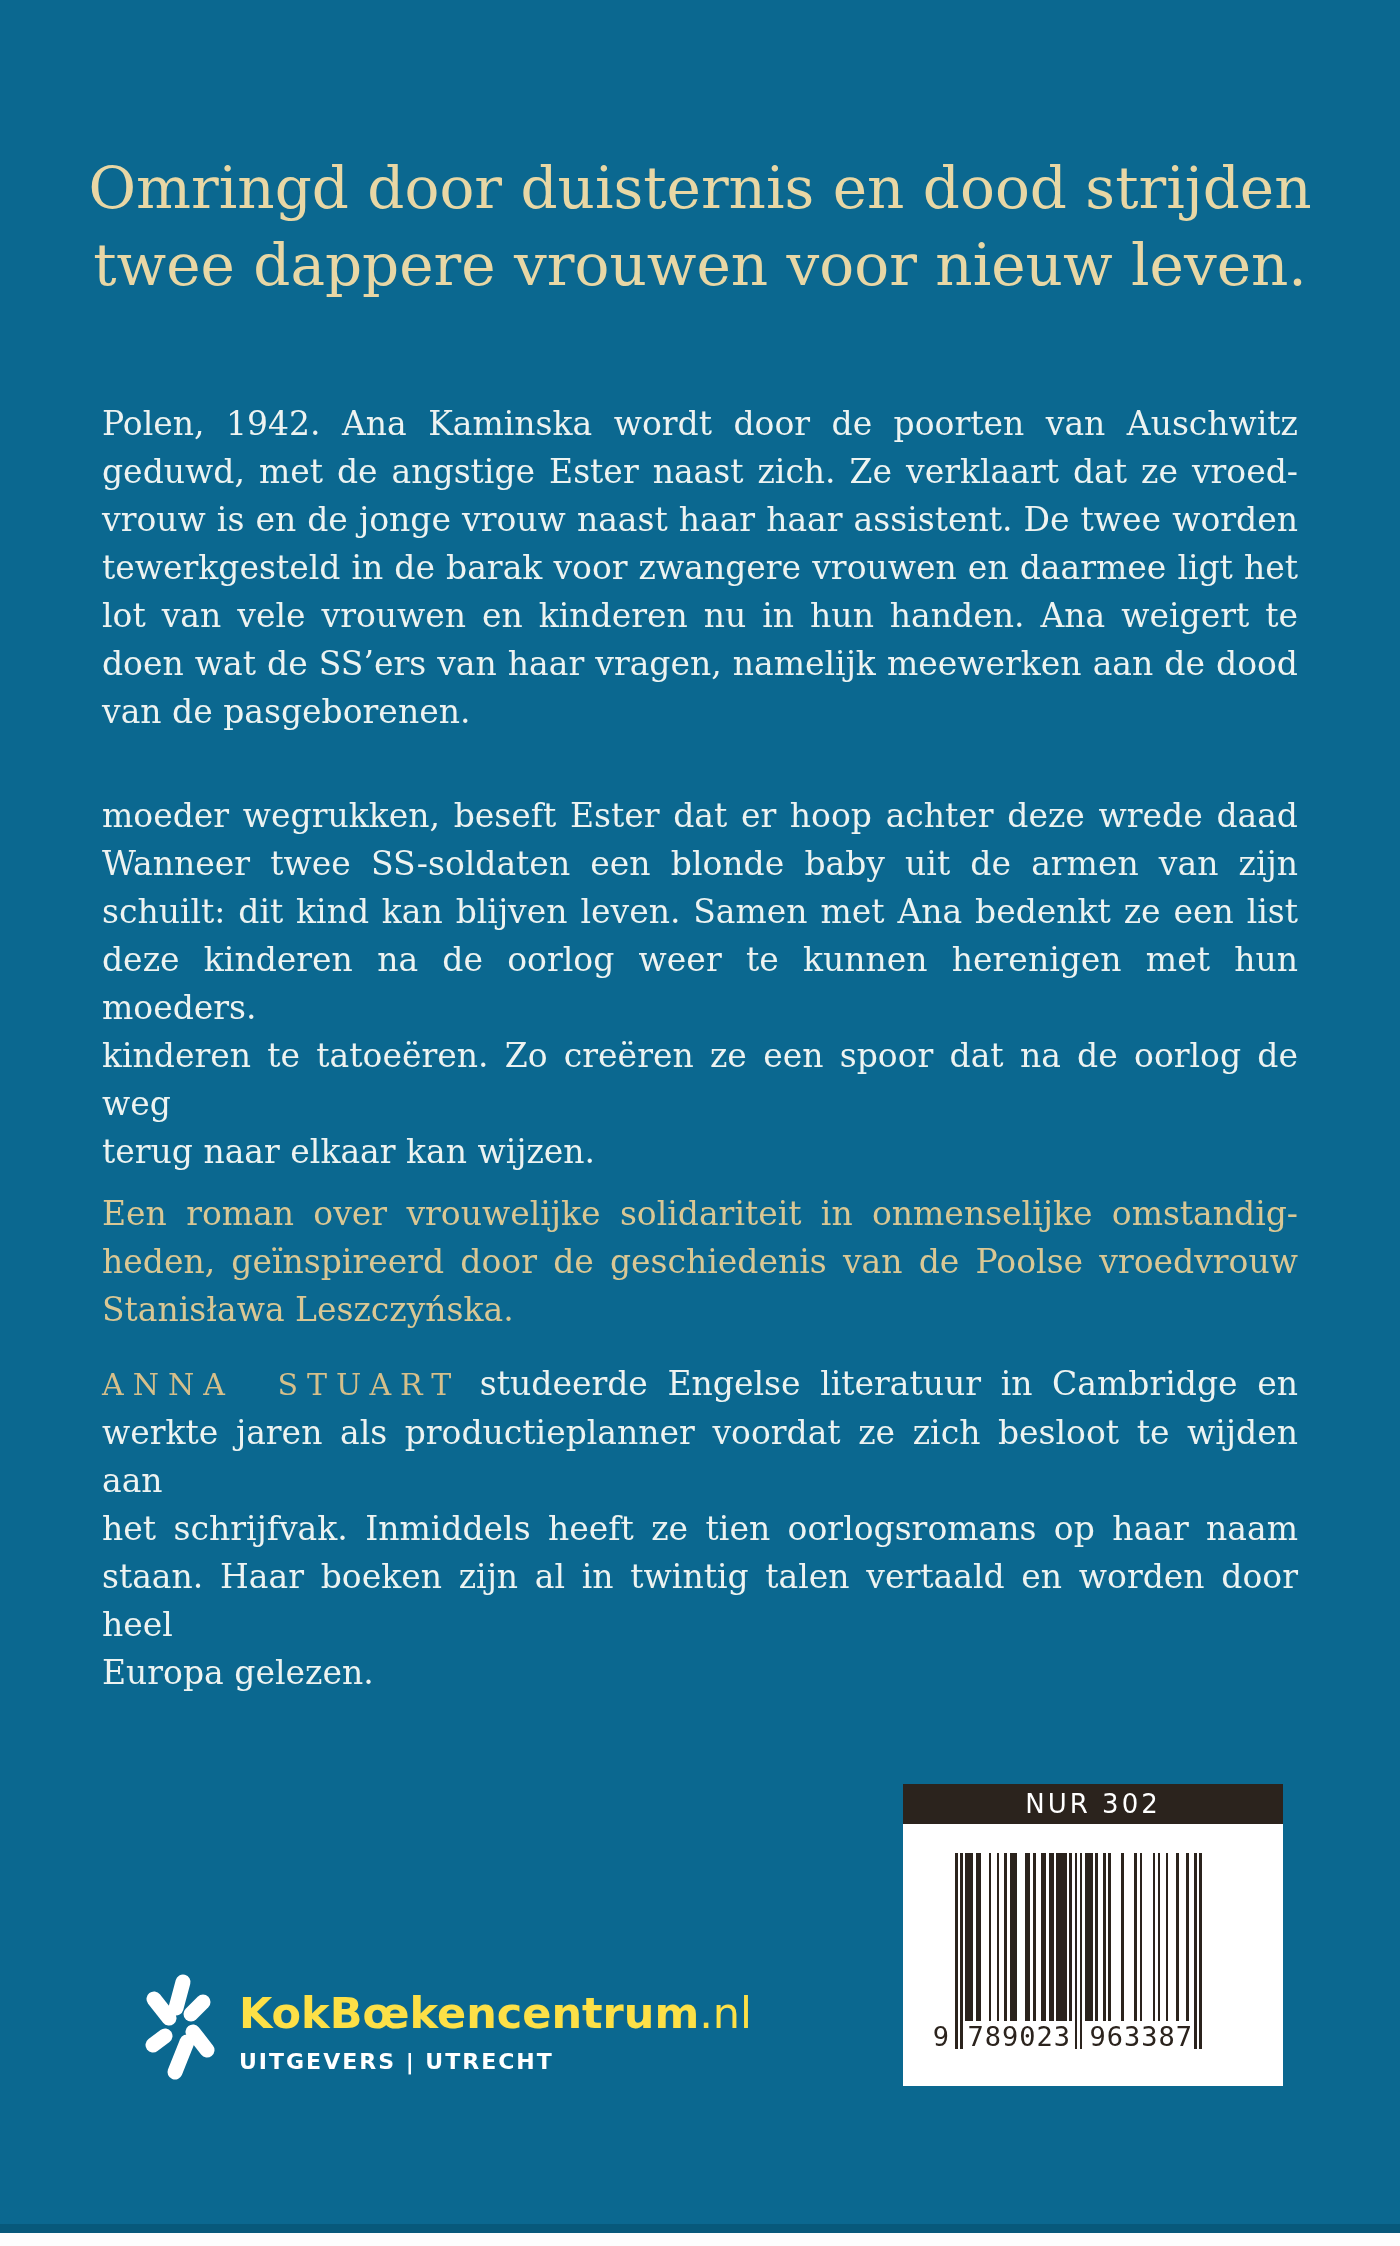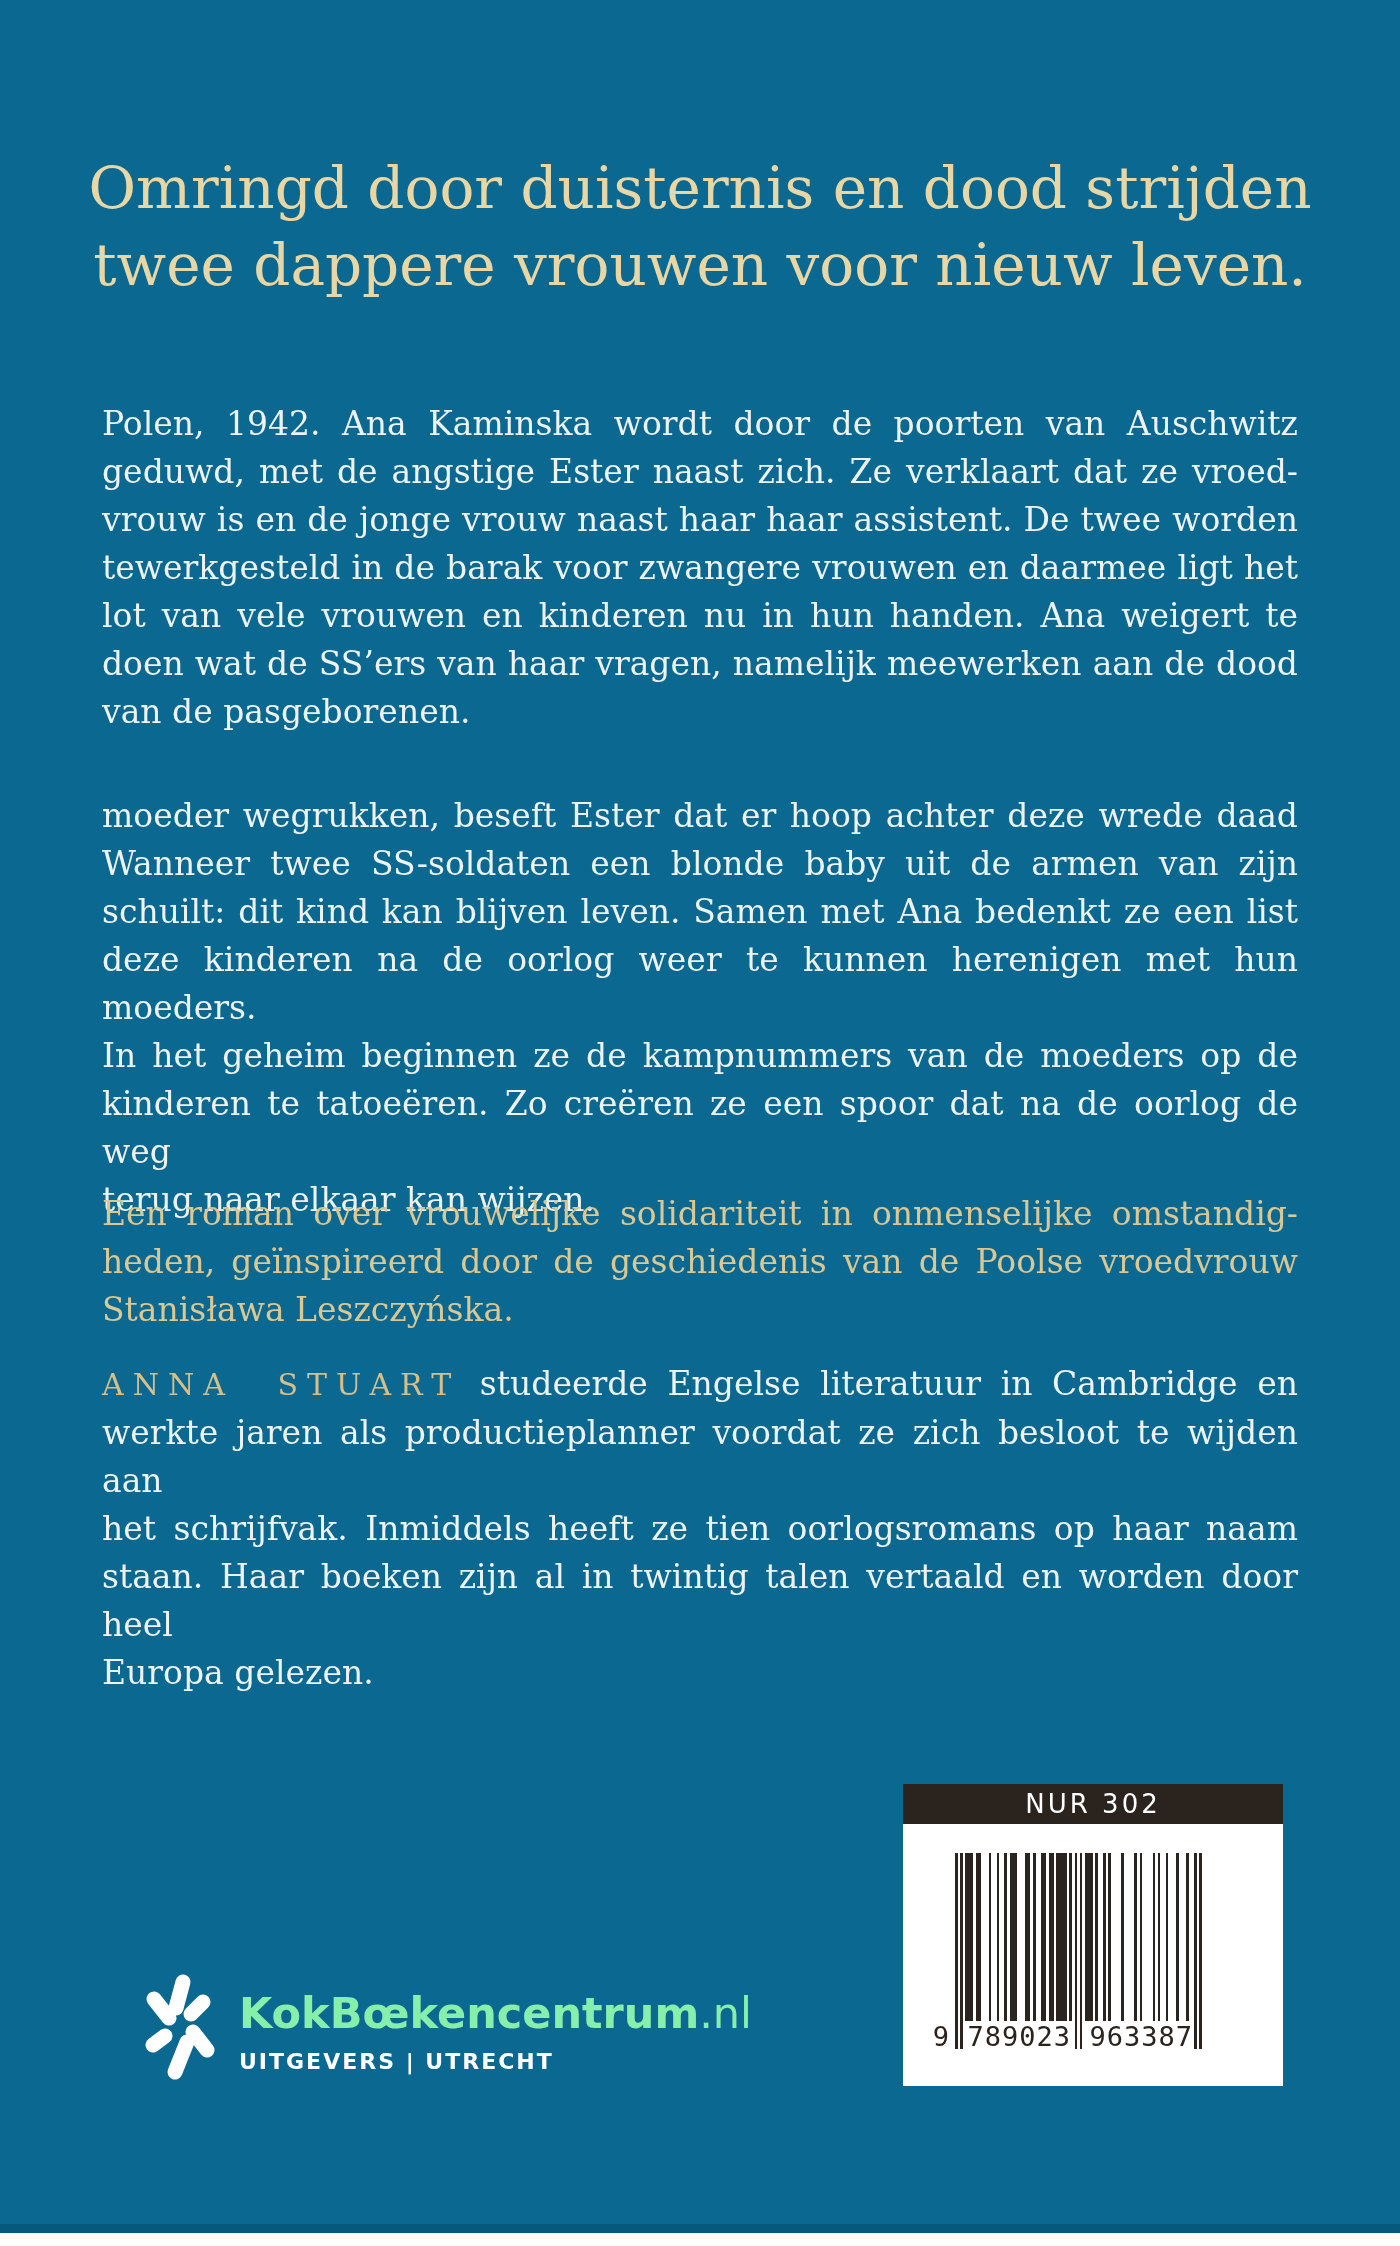--- a/index.html
+++ b/index.html
@@ -21,21 +21,21 @@
   .p1{top:400px;}
   .p2{top:792px;}
   .p3{top:1190px;color:#d9c794;}
   .author{top:1360px;}
   .author-name{color:#d5bf8a;font-size:30px;letter-spacing:9px;word-spacing:16px;}
 
   
   .logo{position:absolute;left:145px;top:1968px;display:flex;align-items:flex-start;}
   .logo-star{width:70px;height:116px;margin-right:24px;}
   .logo-text{display:flex;flex-direction:column;margin-top:22px;}
-  .logo-brand{color:#86efac;font-family:"DejaVu Sans", sans-serif;font-size:43px;
+  .logo-brand{color:#fde047;font-family:"DejaVu Sans", sans-serif;font-size:43px;
               font-weight:bold;line-height:46px;white-space:nowrap;text-align:center;}
   .logo-brand .suffix{font-weight:normal;}
   .logo-tagline{color:#ffffff;font-family:"DejaVu Sans", sans-serif;font-size:22px;
                 font-weight:bold;letter-spacing:2px;margin-top:13px;white-space:nowrap;}
 
   
   .barcode-box{position:absolute;left:903px;top:1784px;width:380px;height:302px;
                background:#ffffff;}
   .barcode-header{position:absolute;left:0;top:0;right:0;height:40px;background:#2b231d;
                   color:#ffffff;font-family:"DejaVu Sans", sans-serif;font-size:26px;
@@ -68,21 +68,20 @@
       <div class="jl">lot van vele vrouwen en kinderen nu in hun handen. Ana weigert te</div>
       <div class="jl">doen wat de SS’ers van haar vragen, namelijk meewerken aan de dood</div>
       <div class="jl last">van de pasgeborenen.</div>
     </div>
 
   <div class="para p2">
       <div class="jl">moeder wegrukken, beseft Ester dat er hoop achter deze wrede daad</div>
       <div class="jl">Wanneer twee SS-soldaten een blonde baby uit de armen van zijn</div>
       <div class="jl">schuilt: dit kind kan blijven leven. Samen met Ana bedenkt ze een list</div>
       <div class="jl">deze kinderen na de oorlog weer te kunnen herenigen met hun moeders.</div>
-      <div class="jl">In het geheim beginnen ze de kampnummers van de moeders op de</div>
       <div class="jl">kinderen te tatoeëren. Zo creëren ze een spoor dat na de oorlog de weg</div>
       <div class="jl last">terug naar elkaar kan wijzen.</div>
     </div>
 
   <div class="para p3">
       <div class="jl">Een roman over vrouwelijke solidariteit in onmenselijke omstandig-</div>
       <div class="jl">heden, geïnspireerd door de geschiedenis van de Poolse vroedvrouw</div>
       <div class="jl last">Stanisława Leszczyńska.</div>
     </div>
 

